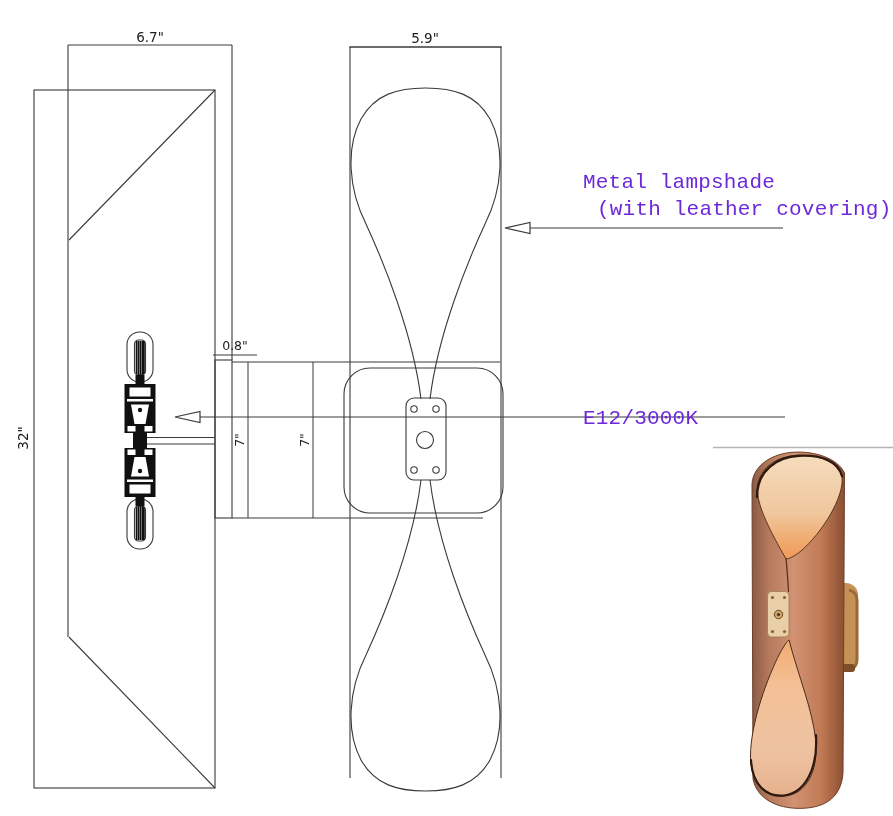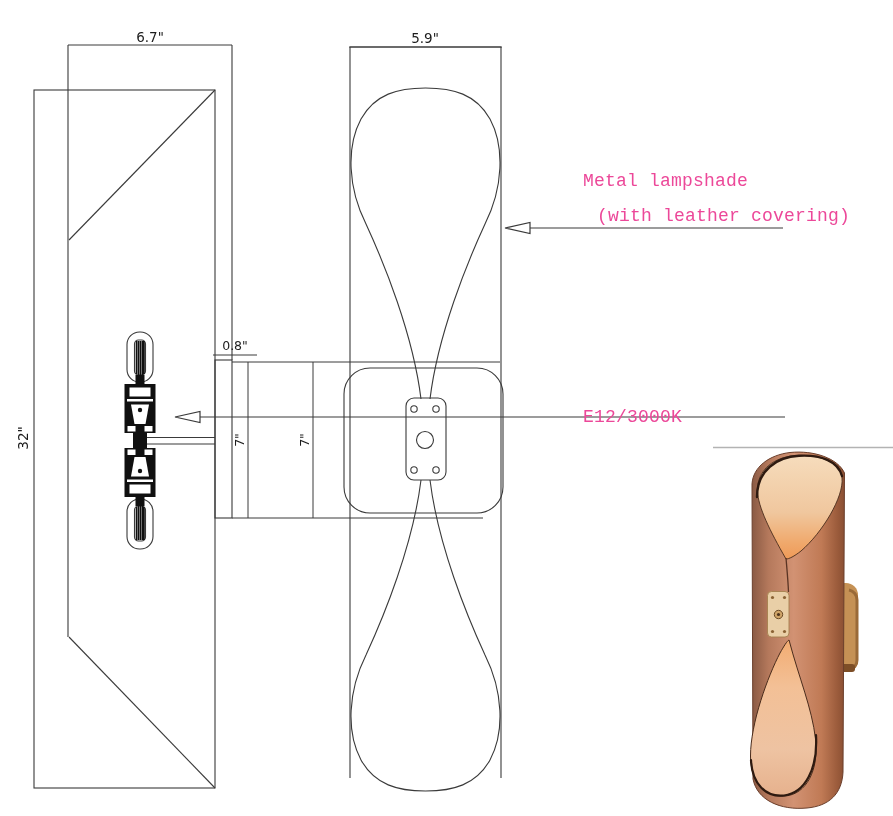--- a/index.html
+++ b/index.html
@@ -8,21 +8,21 @@
     font-family:"DejaVu Sans", sans-serif;color:#1c1c1c;
   }
   .canvas svg{position:absolute;left:0;top:0;}
   .dim{
     position:absolute;font-family:"DejaVu Sans", sans-serif;font-size:13.5px;
     color:#1c1c1c;white-space:nowrap;transform:translate(-50%,-50%);
   }
   .dim.vert{transform:translate(-50%,-50%) rotate(-90deg);}
   .note{
     position:absolute;font-family:"Liberation Mono", "DejaVu Sans Mono", monospace;
-    font-size:18px;color:#ec4899;white-space:nowrap;letter-spacing:0.2px;
+    font-size:21px;color:#6d28d9;white-space:nowrap;letter-spacing:0.2px;
   }
 </style>
 </head>
 <body>
 
 <div class="canvas">
 
   <svg width="893" height="816" viewBox="0 0 893 816">
     <defs>
       <linearGradient id="lg-body" x1="0" y1="0" x2="1" y2="0">
@@ -167,16 +167,16 @@
   </svg>
 
   <div class="dim" style="left:150px;top:37px;">6.7"</div>
   <div class="dim" style="left:425px;top:38px;">5.9"</div>
   <div class="dim vert" style="left:23px;top:438px;">32"</div>
   <div class="dim" style="left:235px;top:345px;font-size:12.5px;">0.8"</div>
   <div class="dim vert" style="left:239px;top:440px;font-size:12.5px;">7"</div>
   <div class="dim vert" style="left:304px;top:440px;font-size:12.5px;">7"</div>
 
   <div class="note" style="left:583px;top:171px;">Metal lampshade</div>
-  <div class="note" style="left:597px;top:206px;text-align:center;">(with leather covering)</div>
+  <div class="note" style="left:597px;top:198px;text-align:center;">(with leather covering)</div>
   <div class="note" style="left:583px;top:391px;margin-top:16px;">E12/3000K</div>
 
 </div>
 
 </body></html>

